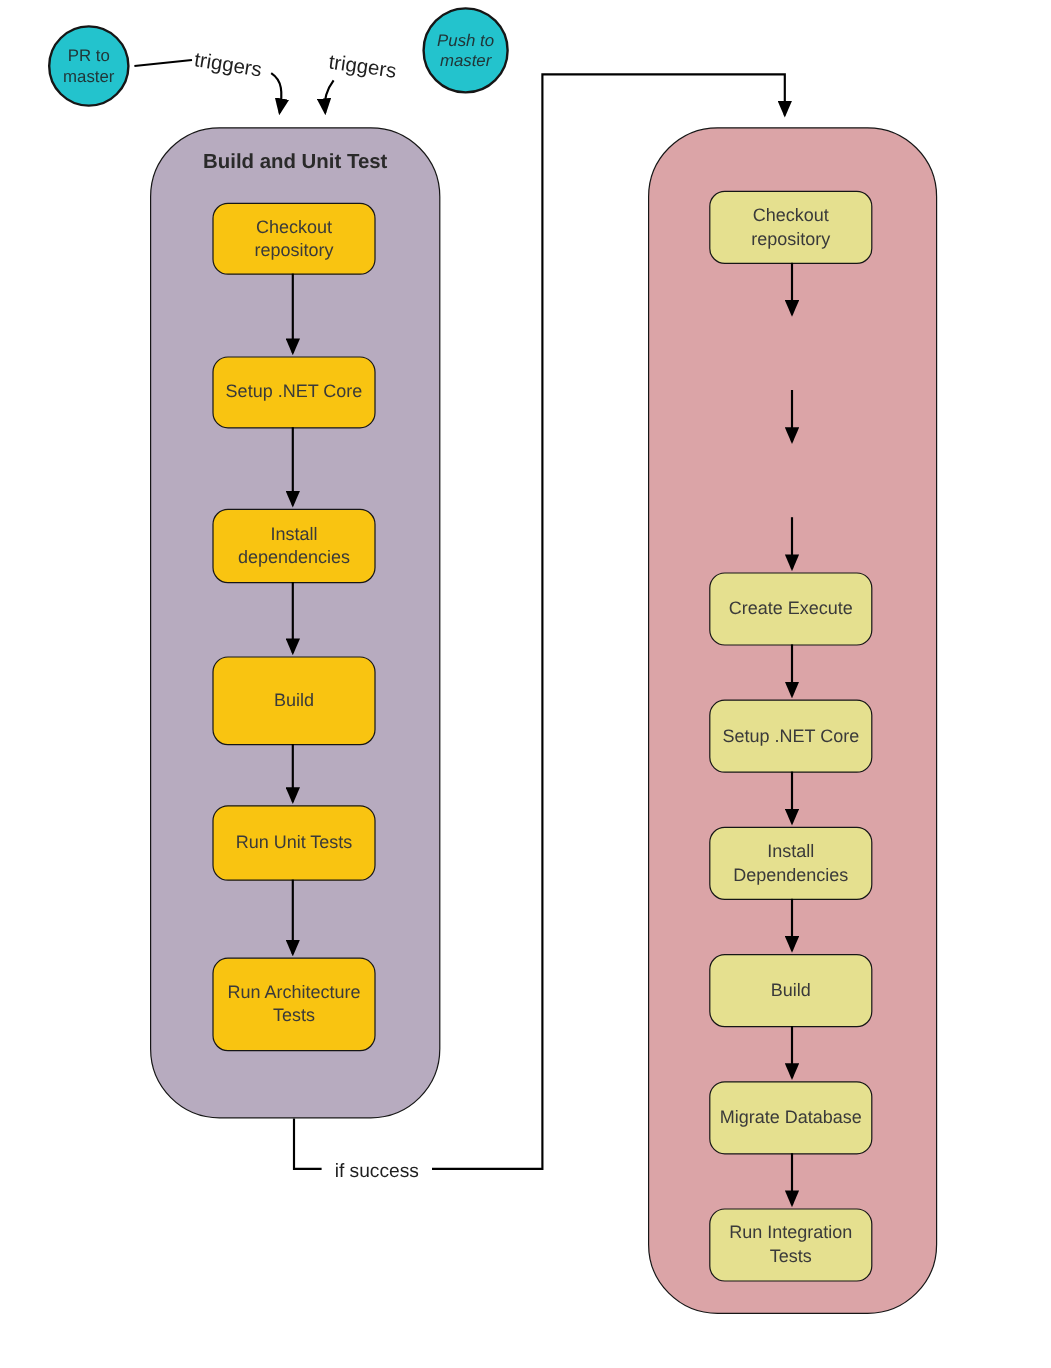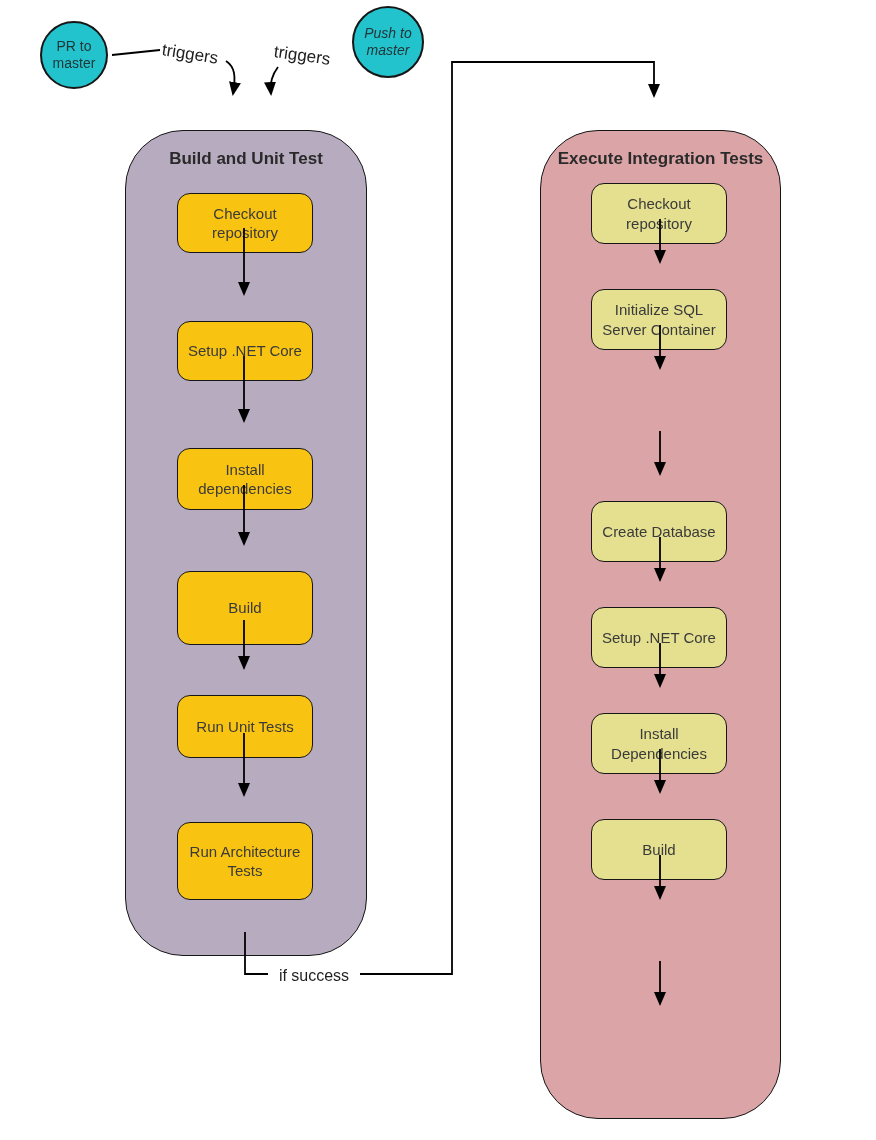--- a/index.html
+++ b/index.html
@@ -22,21 +22,20 @@
     color:#213638;
     box-sizing:border-box;
     z-index:4;
   }
   .pipeline{
     position:absolute;
     border:1.8px solid var(--shape-border,#161616);
     border-radius:58px;
     box-sizing:border-box;
     z-index:2;
-    margin-top:24px;
   }
   .pipeline.build{background:var(--pipeline-build-bg,#b7abbf);}
   .pipeline.integration{background:var(--pipeline-integration-bg,#dba4a7);}
   .pipeline-title{
     position:absolute;
     top:18px;left:0;right:0;
     text-align:center;
     font-weight:bold;
     font-size:17px;
     color:#2a2a2a;
@@ -100,27 +99,27 @@
     <div class="pipeline-title">Build and Unit Test</div>
     <div class="step" style="top:62px;height:60px;">Checkout repository</div>
     <div class="step" style="top:190px;height:60px;">Setup .NET Core</div>
     <div class="step" style="top:317px;height:62px;">Install dependencies</div>
     <div class="step" style="top:440px;height:74px;">Build</div>
     <div class="step" style="top:691px;height:78px;">Run Architecture Tests</div>
     <div class="step" style="top:564px;height:63px;">Run Unit Tests</div>
   </div>
 
   <div class="pipeline integration" style="left:540px;top:106px;width:241px;height:989px;">
-    <div class="pipeline-title">Execute Integration Tests</div>
     <div class="step" style="top:52px;">Checkout repository</div>
-    <div class="step" style="top:158px;">Initialize SQL Server Container</div>
-    <div class="step" style="top:370px;">Create Database</div>
+    <div class="step" style="top:370px;">Create Execute</div>
     <div class="step" style="top:476px;">Setup .NET Core</div>
     <div class="step" style="top:582px;">Install Dependencies</div>
     <div class="step" style="top:688px;">Build</div>
+    <div class="step" style="top:794px;">Migrate Database</div>
+    <div class="step" style="top:900px;">Run Integration Tests</div>
   </div>
 
   <svg id="connectors" width="876" height="1140" viewBox="0 0 876 1140">
     <defs>
       <marker id="ah" markerUnits="userSpaceOnUse" markerWidth="14" markerHeight="12" refX="12" refY="6" orient="auto">
         <path d="M0,0 L14,6 L0,12 Z" fill="#000"></path>
       </marker>
     </defs>
 
     <line class="edge" x1="112" y1="55" x2="160" y2="50"></line>

